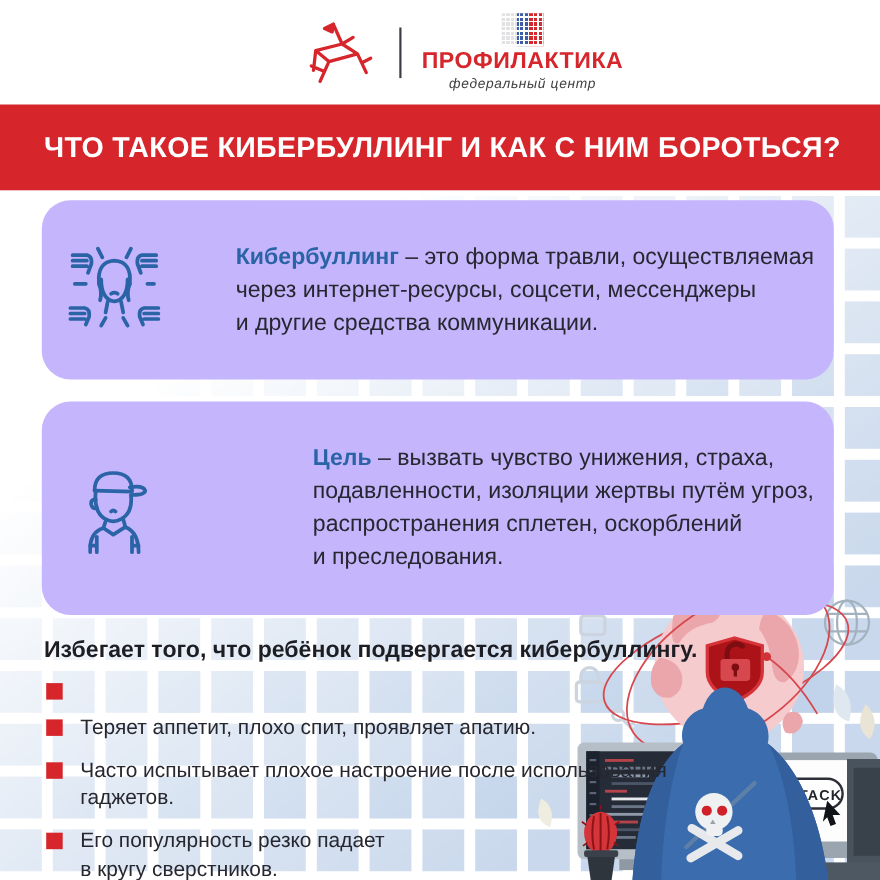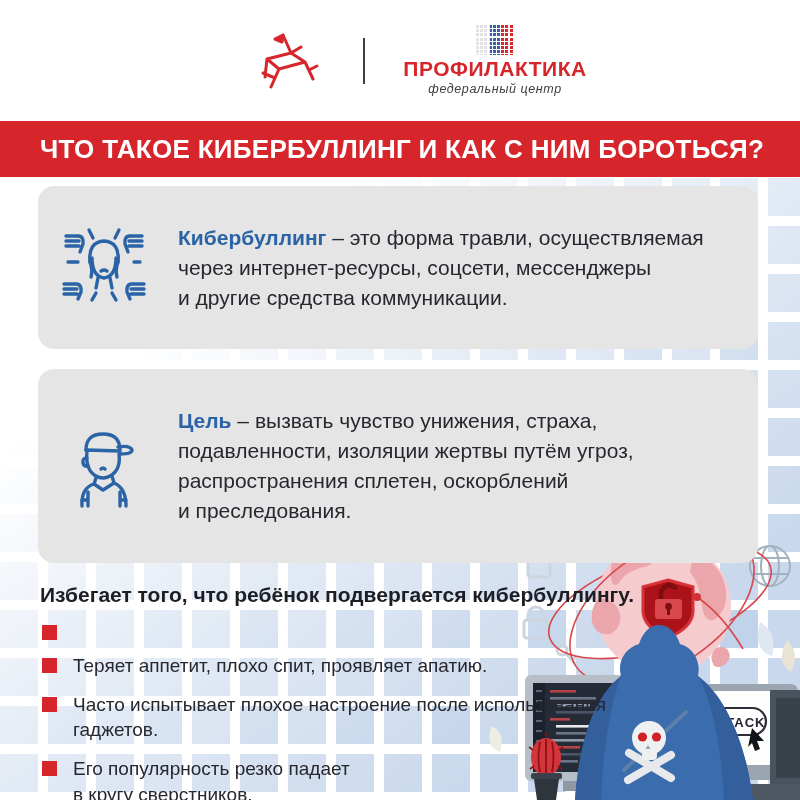--- a/index.html
+++ b/index.html
@@ -5,39 +5,39 @@
   html,body{margin:0;padding:0;}
   body{width:800px;height:800px;position:relative;overflow:hidden;background:#ffffff;
        font-family:"Liberation Sans","DejaVu Sans",sans-serif;color:#27272f;}
 
   
   .pixel-bg{position:absolute;left:0;top:178px;z-index:1;pointer-events:none;}
   .scene{position:absolute;right:0;bottom:0;z-index:2;pointer-events:none;}
   .content{position:relative;z-index:3;}
 
   
-  .top-header{height:121px;background:#ffffff;display:flex;align-items:center;justify-content:center;gap:38px;padding-left:40px;}
+  .top-header{height:95px;background:#ffffff;display:flex;align-items:center;justify-content:center;gap:18px;padding-left:40px;}
   .chair-logo{width:72px;height:64px;}
   .logo-divider{width:2px;height:46px;background:#3c3c44;}
   .brand{display:flex;flex-direction:column;align-items:center;}
   .flag-grid{width:38px;height:30px;margin-bottom:3px;
     background:
       repeating-linear-gradient(to bottom, transparent 0 3px, #ffffff 3px 4.2px),
       repeating-linear-gradient(to right, transparent 0 3px, #ffffff 3px 4.2px),
       linear-gradient(to right, #e2e2e4 0 36%, #3b5ea6 36% 66%, #d5282c 66% 100%);}
   .brand-name{font-size:21px;font-weight:bold;color:#d6252b;letter-spacing:.5px;line-height:1.05;}
   .brand-sub{font-size:12.5px;color:#404040;letter-spacing:.6px;margin-top:2px;font-style:italic;}
 
   
-  .banner{height:56px;background:#d6252b;display:flex;align-items:center;padding:0 40px;}
+  .banner{height:78px;background:#d6252b;display:flex;align-items:center;padding:0 40px;}
   .banner h1{margin:0;color:#ffffff;font-size:26px;font-weight:bold;letter-spacing:.3px;white-space:nowrap;}
 
   
-  .card{background:#e5e5e5;border-radius:16px;margin:9px 42px 0 38px;display:flex;align-items:center;
-        padding:16px 18px 16px 20px;min-height:70px;}
+  .card{background:#c4b5fd;border-radius:26px;margin:9px 42px 0 38px;display:flex;align-items:center;
+        padding:16px 18px 16px 20px;min-height:70px;justify-content:space-between;}
   .card + .card{margin-top:20px;}
   .card-icon{width:92px;height:92px;flex:0 0 92px;margin-right:28px;}
   .card-text{font-size:21px;line-height:1.42;white-space:pre-line;color:#27272f;}
   .term{font-weight:bold;color:#2a63a6;}
 
   
   .signs{margin:20px 40px 0 40px;}
   .signs-heading{font-size:21px;font-weight:bold;color:#1d1d24;margin:0 0 6px 0;}
   .signs-list{list-style:none;margin:0;padding:0;}
   .signs-list li{display:flex;align-items:flex-start;margin-top:13px;}

